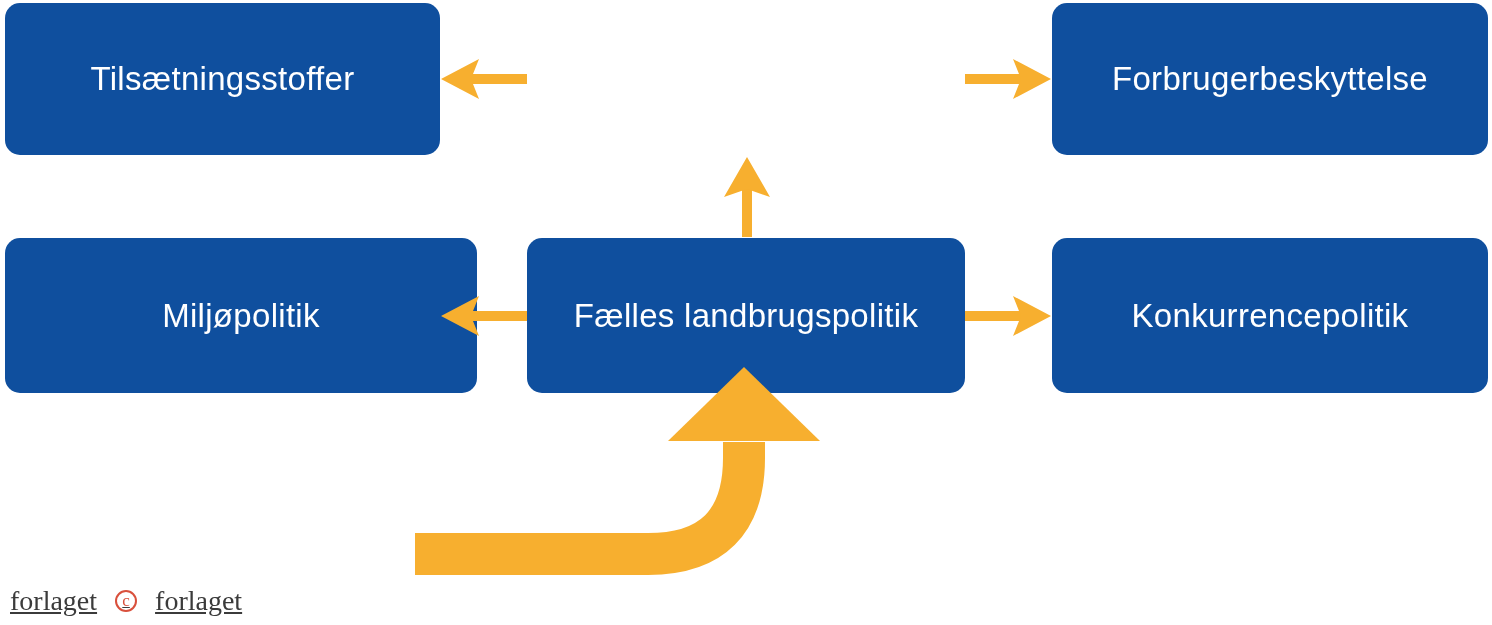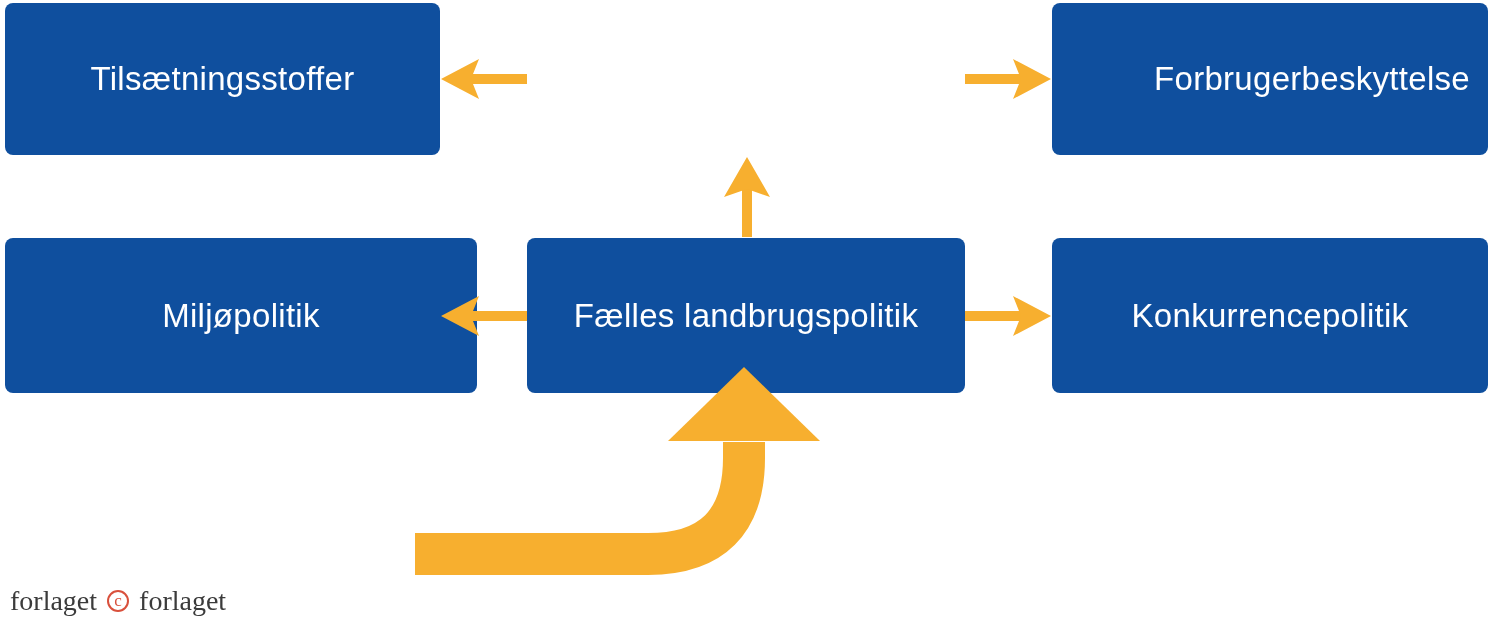--- a/index.html
+++ b/index.html
@@ -11,21 +11,21 @@
     position: relative;
     width: 1492px;
     height: 625px;
     background: var(--bg, #ffffff);
     overflow: hidden;
     font-family: "Liberation Sans", "DejaVu Sans", sans-serif;
   }
   .box {
     position: absolute;
     background: var(--box-blue, #0F4F9E);
-    border-radius: 8px;
+    border-radius: 15px;
     display: flex;
     flex-direction: column;
     align-items: center;
     justify-content: center;
     text-align: center;
     color: var(--box-text, #ffffff);
     font-size: 33px;
     font-weight: 400;
     letter-spacing: 0.3px;
     line-height: 1.38;
@@ -50,25 +50,26 @@
     stroke: var(--arrow-orange, #F7AF2F);
     fill: none;
   }
 
   .logo {
     position: absolute;
     left: 10px;
     top: 585px;
     display: flex;
     align-items: center;
-    gap: 10px;
+    gap: 18px;
     font-family: "Liberation Serif", "DejaVu Serif", serif;
     font-size: 28px;
     color: var(--logo-text, #3b3b3b);
     z-index: 1;
+    text-decoration: underline;
   }
   .logo .mark {
     width: 22px;
     height: 22px;
     border: 2px solid var(--logo-mark, #D9503C);
     border-radius: 50%;
     color: var(--logo-mark, #D9503C);
     display: inline-flex;
     align-items: center;
     justify-content: center;
@@ -81,21 +82,21 @@
 </head>
 <body>
 
 <div class="canvas">
 
   <div class="box" style="left:5px; top:3px; width:435px; height:152px;">
     <span>Tilsætningsstoffer</span>
   </div>
 
 
-  <div class="box" style="left:1052px; top:3px; width:436px; height:152px;align-items:flex-end;">
+  <div class="box" style="left:1052px; top:3px; width:436px; height:152px;">
     <span>Forbrugerbeskyttelse</span>
   </div>
 
   <div class="box" style="left:5px; top:238px; width:472px; height:155px;">
     <span>Miljøpolitik</span>
   </div>
 
   <div class="box" style="left:527px; top:238px; width:438px; height:155px;">
     <span>Fælles landbrugspolitik</span>
   </div>

